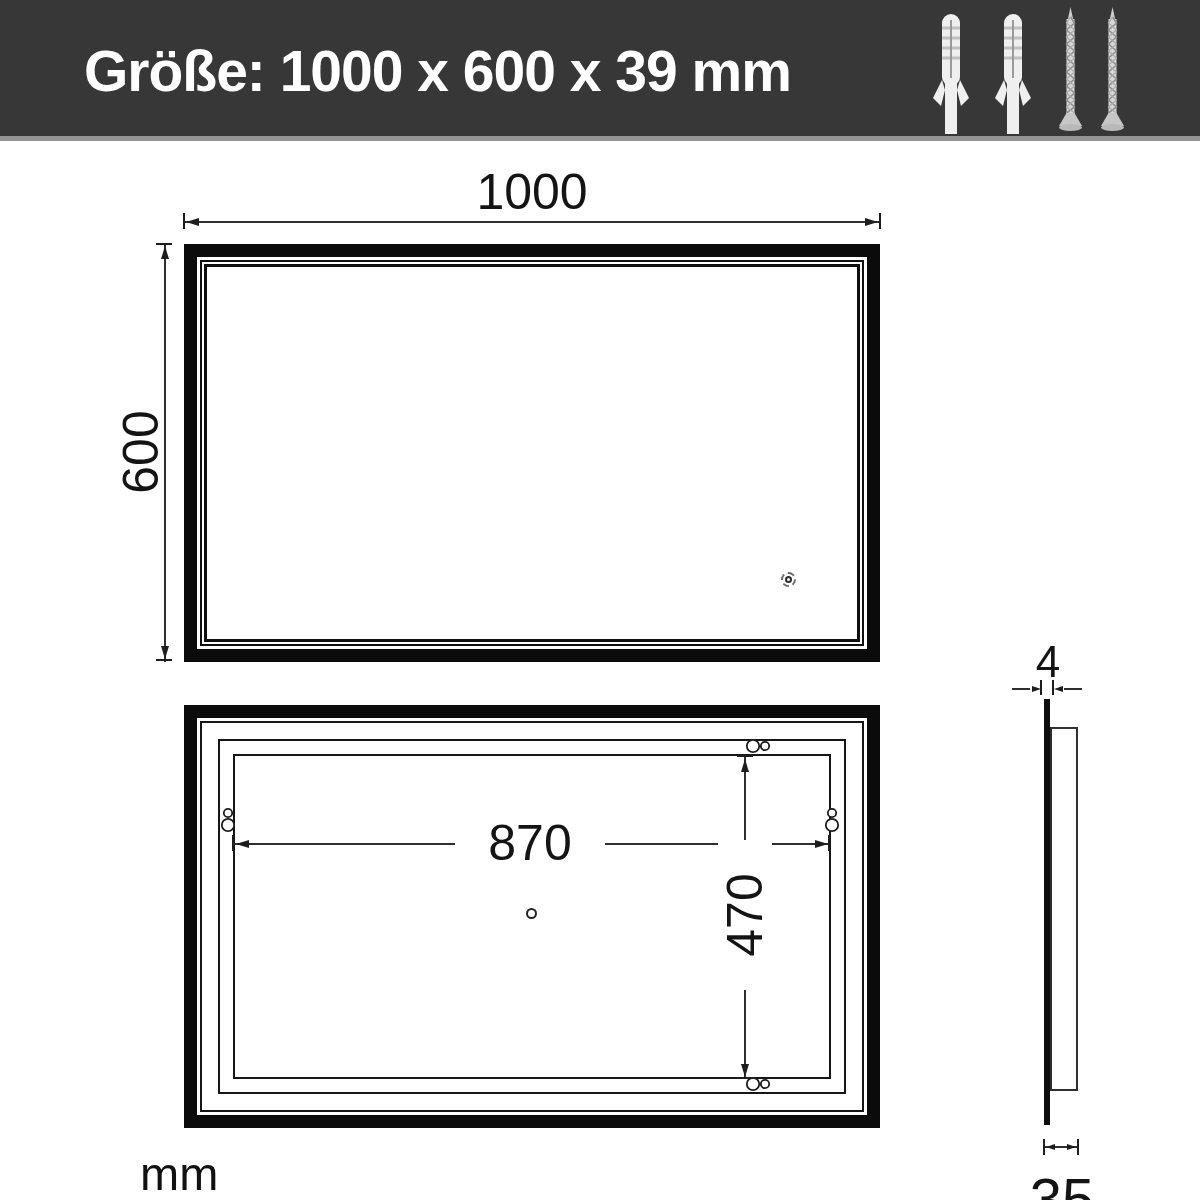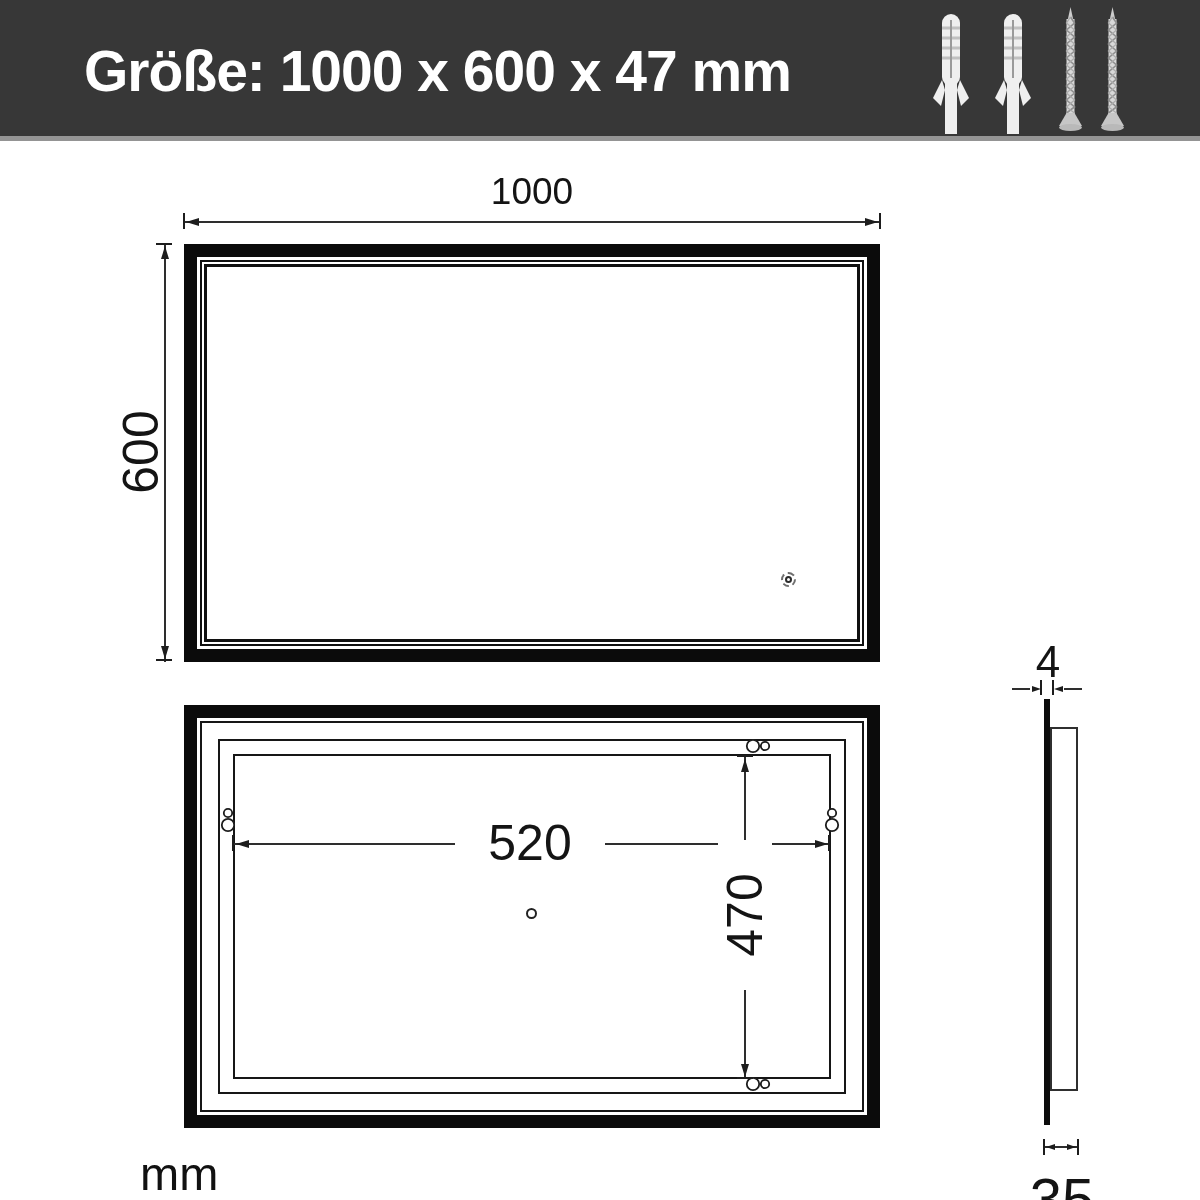--- a/index.html
+++ b/index.html
@@ -29,21 +29,21 @@
   .sar-r{width:0;height:0;border-top:3px solid transparent;border-bottom:3px solid transparent;border-left:9px solid #1d1d1d;}
   .dim-label{color:#141414;text-align:center;white-space:nowrap;}
   .rot{transform:rotate(-90deg);}
 
   
   #fv-dim-w-line{left:184px;top:221px;width:696px;height:2px;}
   #fv-dim-w-tickL{left:183px;top:213px;width:2px;height:16px;}
   #fv-dim-w-tickR{left:879px;top:213px;width:2px;height:16px;}
   #fv-dim-w-arrL{left:186px;top:218px;}
   #fv-dim-w-arrR{left:865px;top:218px;}
-  #fv-dim-w-label{left:457px;top:168px;width:150px;height:48px;line-height:48px;font-size:37px;}
+  #fv-dim-w-label{left:457px;top:168px;width:150px;height:48px;line-height:48px;font-size:50px;}
   #fv-frame{left:184px;top:244px;width:696px;height:418px;border:13px solid #0b0b0b;box-sizing:border-box;background:#fff;}
   #fv-in1{position:absolute;inset:3px;border:2px solid #101010;}
   #fv-in2{position:absolute;inset:7px;border:3px solid #101010;}
   #fv-sensor{left:781px;top:572px;width:15px;height:15px;border:2px dashed #6e6e6e;border-radius:50%;
              display:flex;align-items:center;justify-content:center;box-sizing:border-box;}
   #fv-sensor-dot{width:7px;height:7px;border:2px solid #2c2c2c;border-radius:50%;box-sizing:border-box;background:#fff;}
   #fv-dim-h-line{left:164px;top:244px;width:2px;height:418px;}
   #fv-dim-h-tickT{left:156px;top:243px;width:16px;height:2px;}
   #fv-dim-h-tickB{left:156px;top:659px;width:16px;height:2px;}
   #fv-dim-h-arrT{left:161px;top:246px;}
@@ -93,21 +93,21 @@
   
   .footer{position:absolute;left:140px;top:1146px;display:flex;gap:26px;
           font-size:47px;color:#111;}
 </style>
 </head>
 <body>
 
 <div class="page">
 
   <div class="header">
-    <div class="header-title">Größe: 1000 x 600 x 47 mm</div>
+    <div class="header-title">Größe: 1000 x 600 x 39 mm</div>
   </div>
   <svg class="hw" id="hw-anchor1" width="38" height="122" viewBox="0 0 38 122">
     <rect x="10" y="2" width="18" height="72" rx="9" fill="#efefef"></rect>
     <path d="M10 16 h18 M10 26 h18 M10 36 h18 M10 46 h18" stroke="#c0c0c0" stroke-width="3" fill="none"></path>
     <line x1="19" y1="8" x2="19" y2="66" stroke="#9a9a9a" stroke-width="2"></line>
     <polygon points="10,68 1,86 9,94 13,78" fill="#efefef"></polygon>
     <polygon points="28,68 37,86 29,94 25,78" fill="#efefef"></polygon>
     <rect x="13" y="70" width="12" height="52" fill="#efefef"></rect>
   </svg>
   <svg class="hw" id="hw-anchor2" width="38" height="122" viewBox="0 0 38 122">
@@ -178,21 +178,21 @@
   <svg class="abs" id="kh-bottom" width="30" height="20" viewBox="0 0 30 20">
     <circle cx="21" cy="10" r="4.2" fill="#fff" stroke="#1c1c1c" stroke-width="1.8"></circle>
     <circle cx="9" cy="10" r="6.2" fill="#fff" stroke="#1c1c1c" stroke-width="1.8"></circle>
   </svg>
 
   <div class="abs ln" id="bv-dim-w-line"></div>
   <div class="abs tick" id="bv-dim-w-tickL"></div>
   <div class="abs tick" id="bv-dim-w-tickR"></div>
   <div class="abs ar-l" id="bv-dim-w-arrL"></div>
   <div class="abs ar-r" id="bv-dim-w-arrR"></div>
-  <div class="abs dim-label" id="bv-dim-w-label">520</div>
+  <div class="abs dim-label" id="bv-dim-w-label">870</div>
 
   <div class="abs ln" id="bv-dim-h-line"></div>
   <div class="abs tick" id="bv-dim-h-tickT"></div>
   <div class="abs tick" id="bv-dim-h-tickB"></div>
   <div class="abs ar-u" id="bv-dim-h-arrT"></div>
   <div class="abs ar-d" id="bv-dim-h-arrB"></div>
   <div class="abs dim-label rot" id="bv-dim-h-label">470</div>
 
   <div class="abs" id="bv-center-hole"></div>
 

